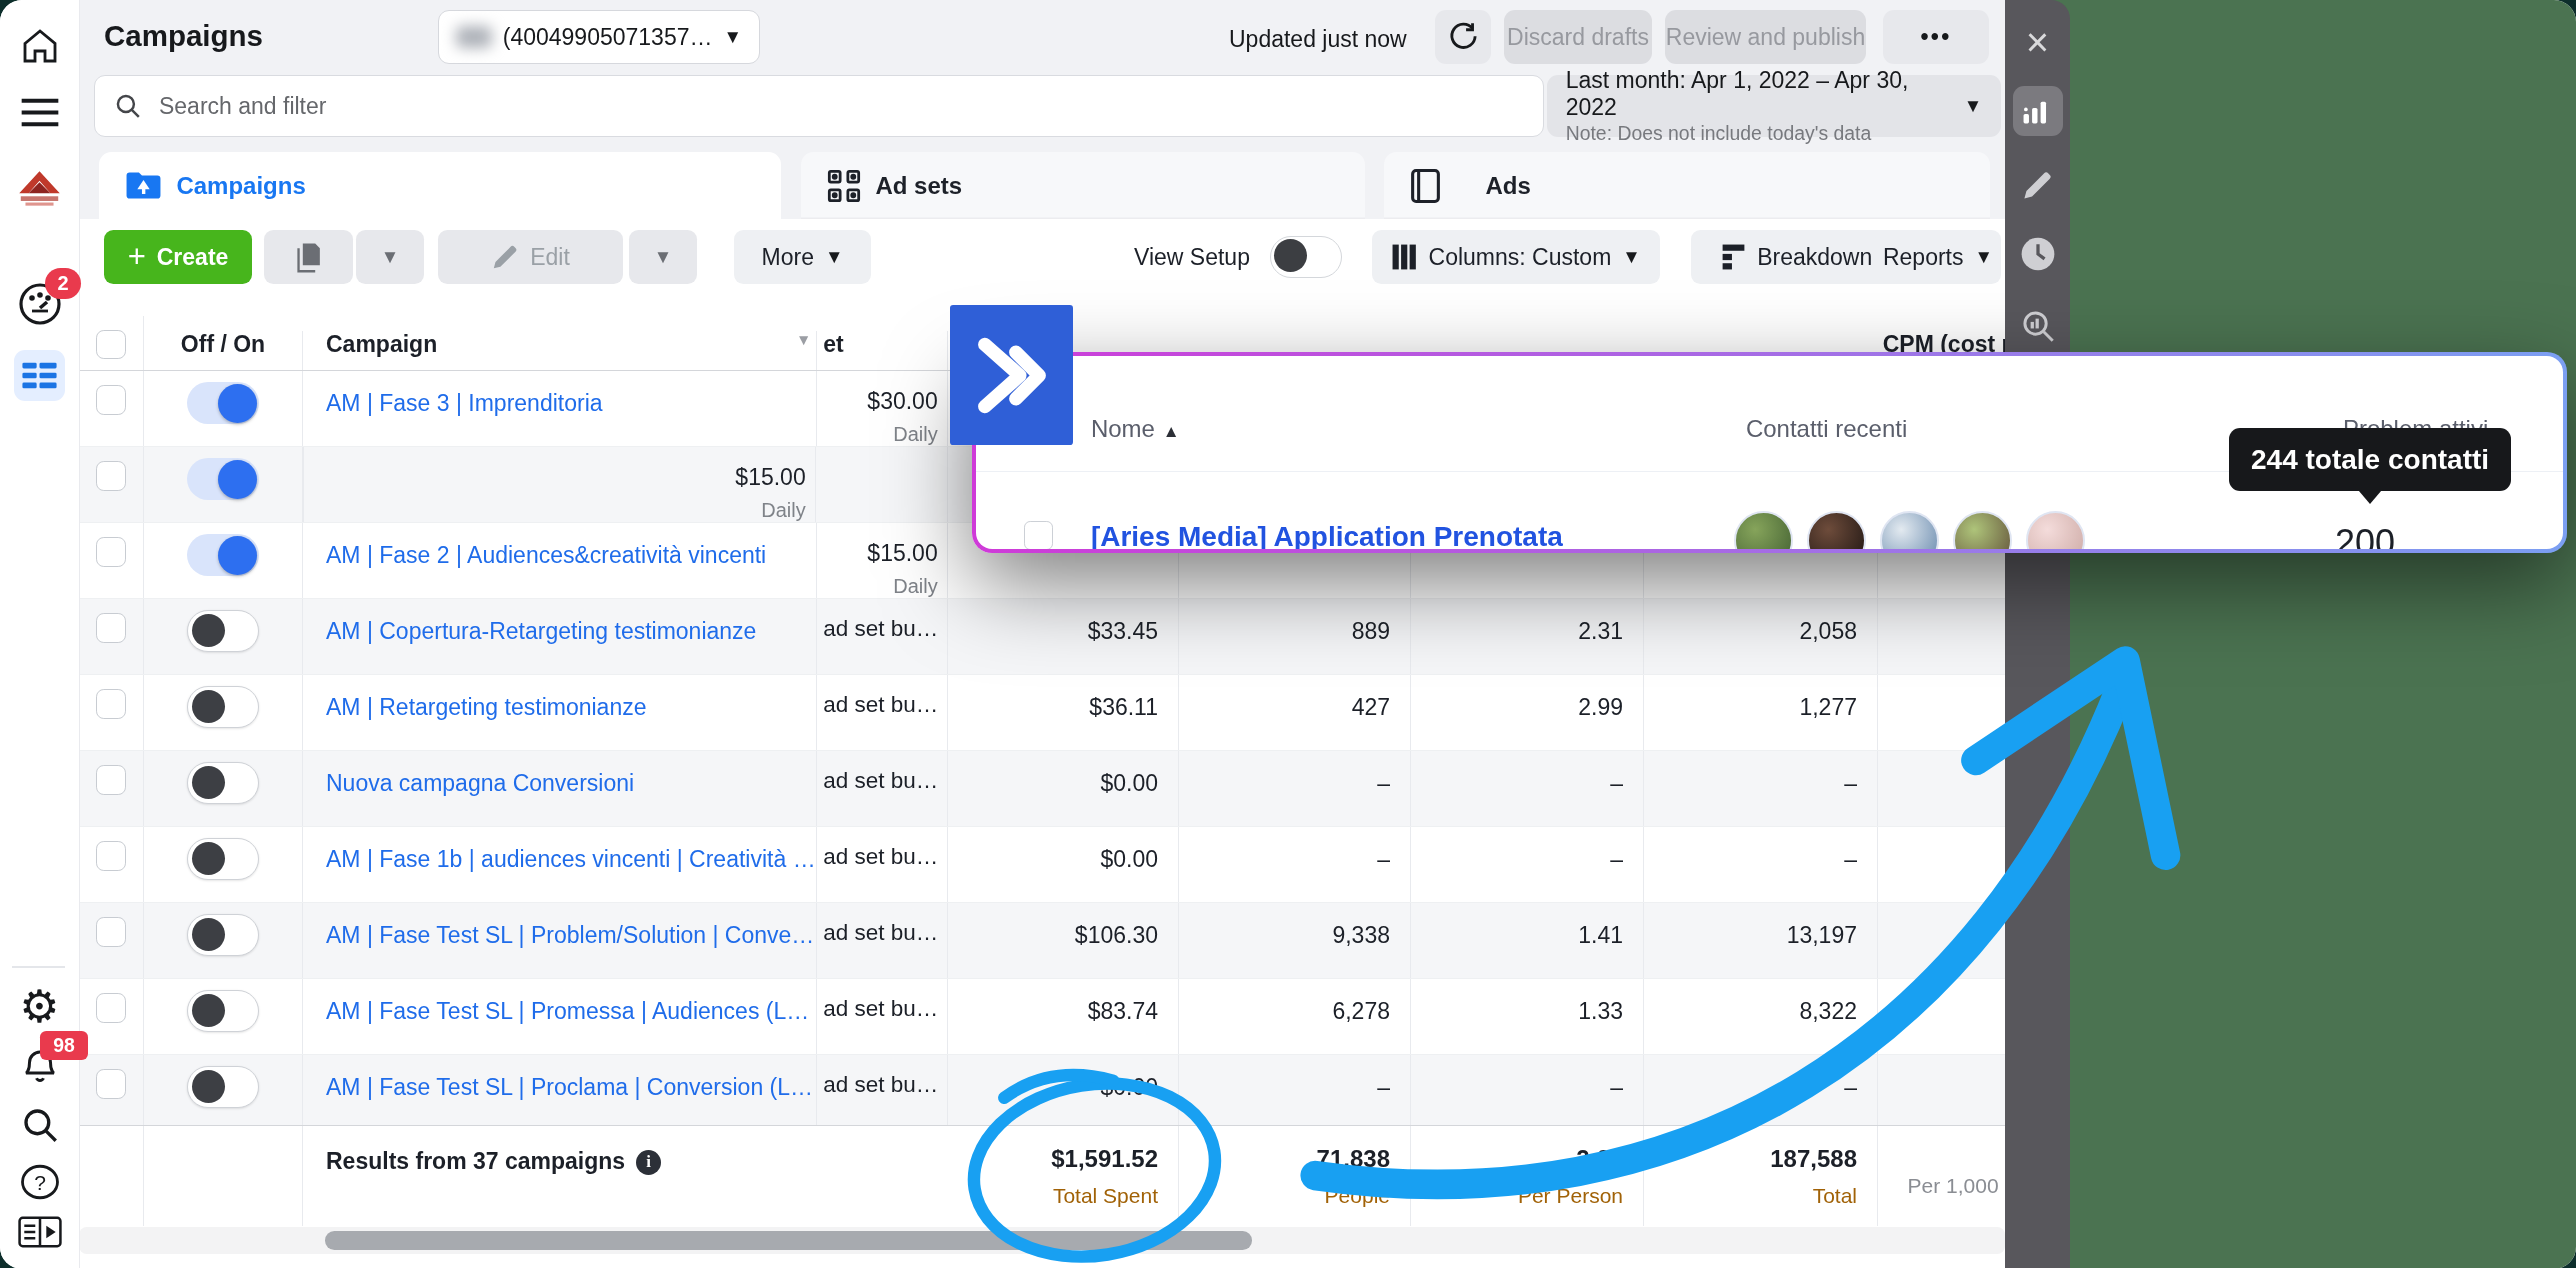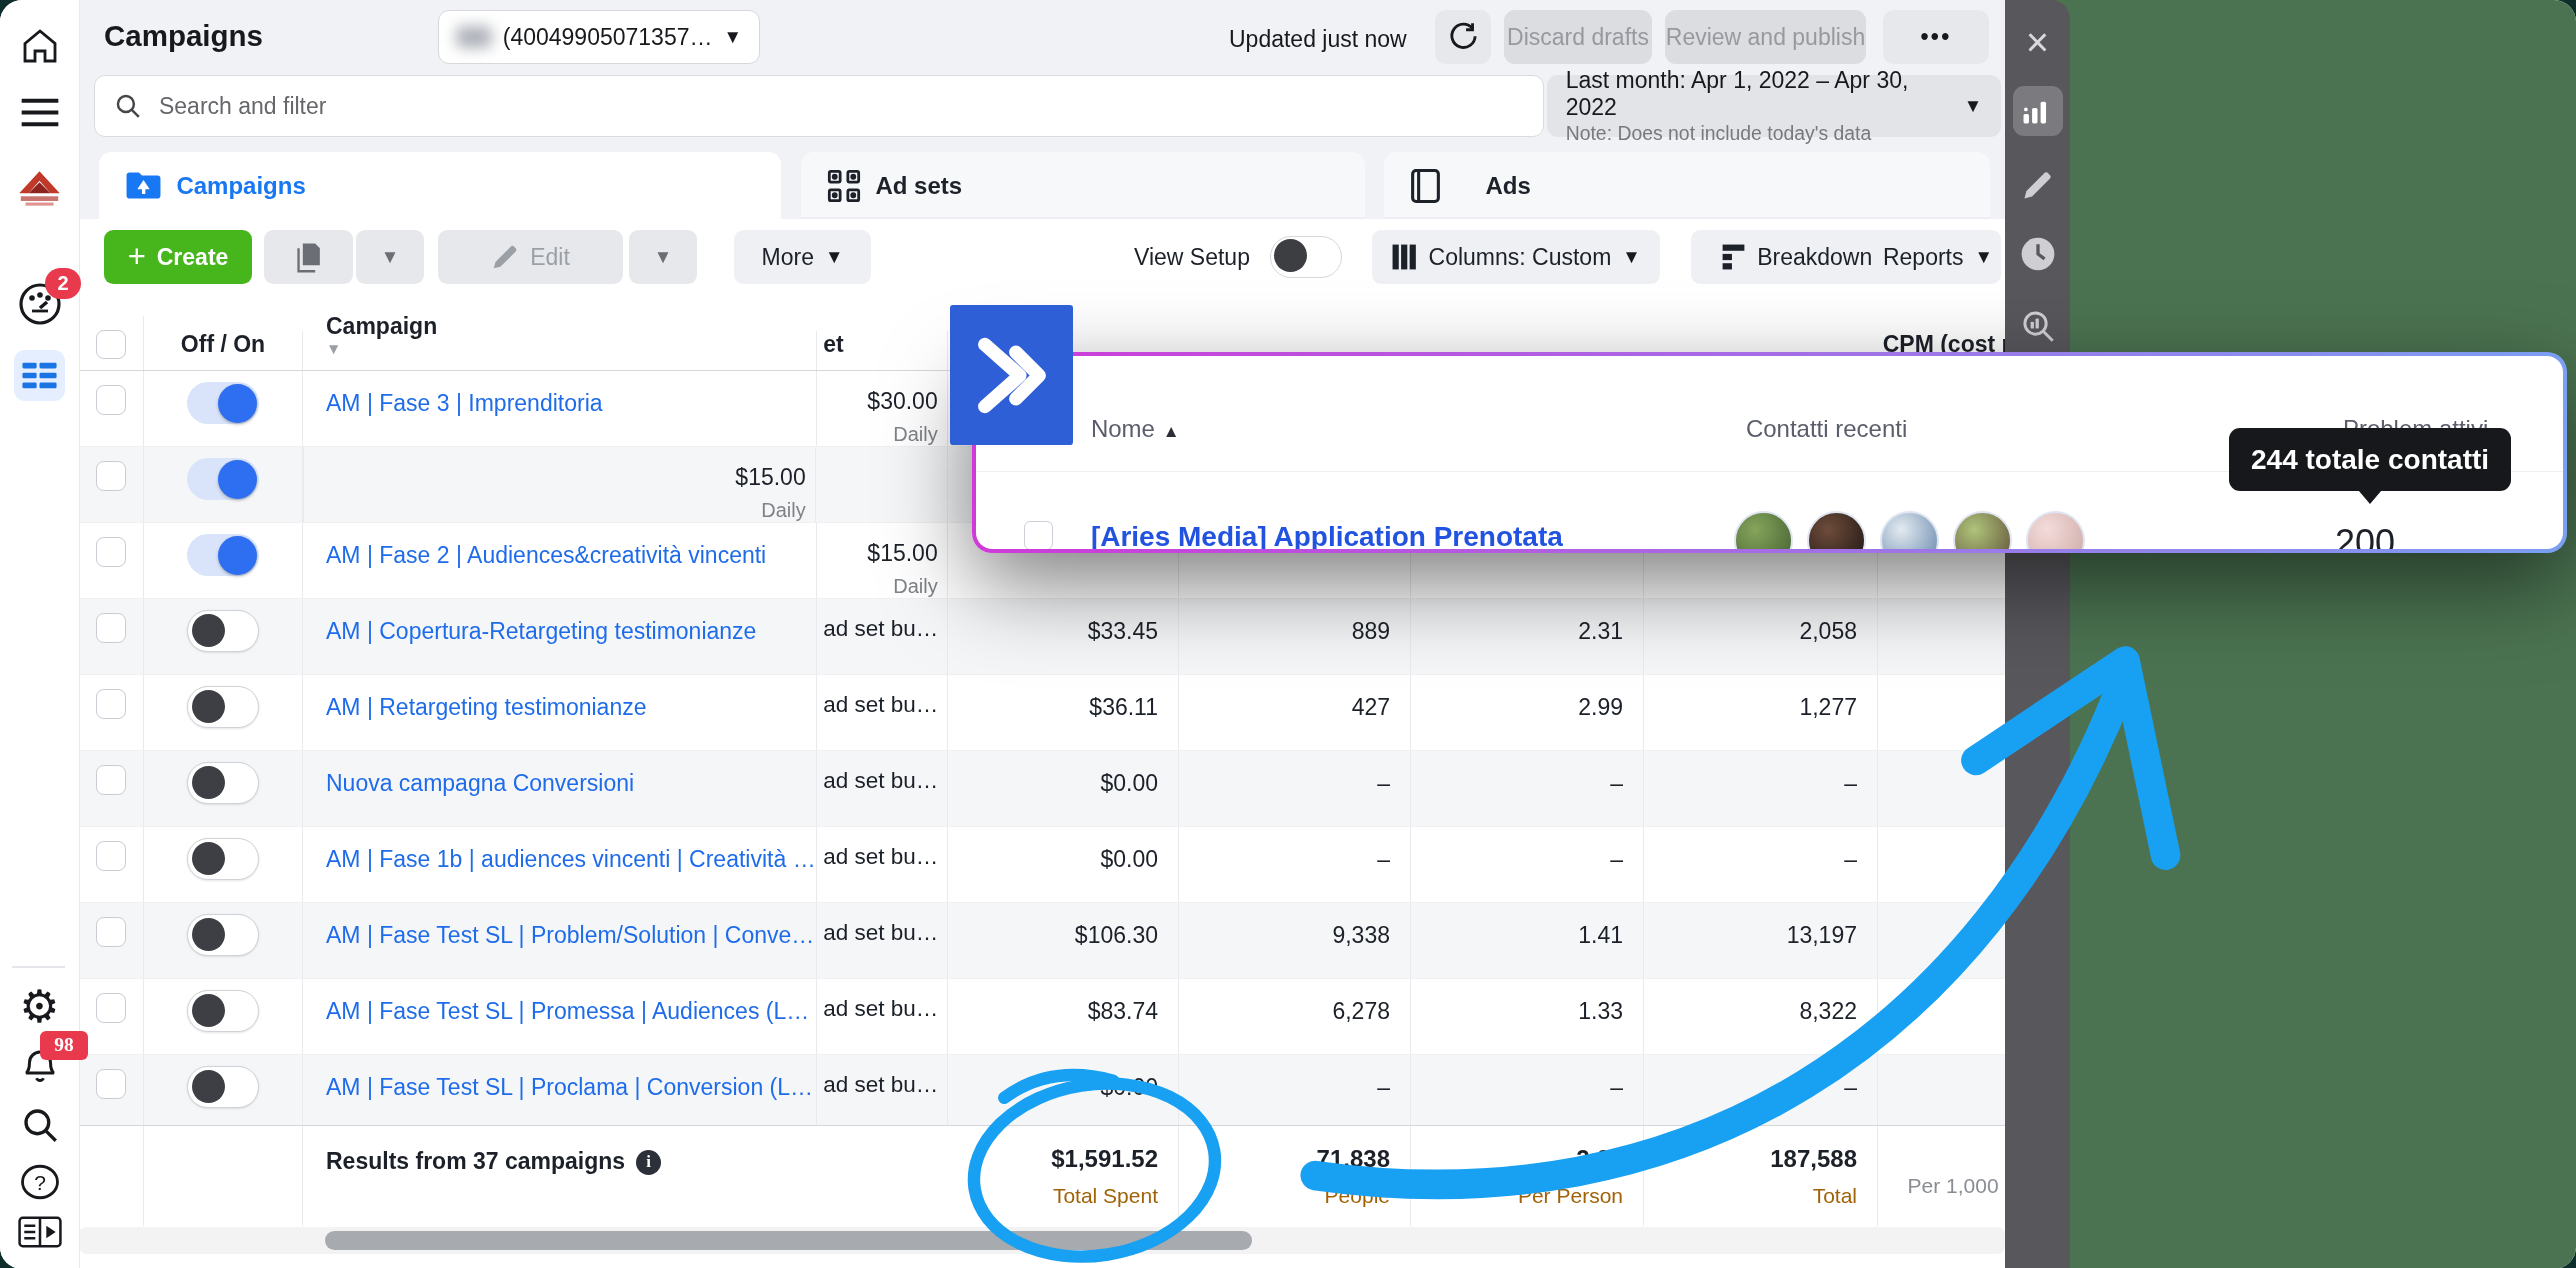--- a/index.html
+++ b/index.html
@@ -165,21 +165,21 @@
               <rect x="1" y="15" width="10" height="4" rx="1"></rect>
               <rect x="13" y="15" width="12" height="4" rx="1"></rect>
             </g>
           </svg>
       </span>
     </div>
     <div class="sb-divider"></div>
     <div class="sb-item" style="top:981px;height:51px;">
       <span style="font-size:45px;color:#17191c;line-height:1;">⚙</span>
     </div>
-    <div class="sb-item" style="top:1040px;height:51px;font-family:Liberation Serif, serif;">
+    <div class="sb-item" style="top:1040px;height:51px;">
       <svg width="42" height="42" viewBox="0 0 24 24" fill="none" stroke="#17191c" stroke-width="1.7">
           <path d="M6 10a6 6 0 0 1 12 0c0 5 2 6 2 6H4s2-1 2-6"></path>
           <path d="M10 19a2.2 2.2 0 0 0 4 0"></path>
         </svg>
       <span class="sb-badge" style="left:40px;top:-9.3px;width:48px;height:29.5px;font-size:19.4px;border-radius:6.2px;">98</span>
     </div>
     <div class="sb-item" style="top:1101px;height:48px;">
       <svg width="42" height="42" viewBox="0 0 24 24" fill="none" stroke="#17191c" stroke-width="1.9">
           <circle cx="10.5" cy="10.5" r="6.5"></circle>
           <line x1="15.5" y1="15.5" x2="21" y2="21"></line>
@@ -325,21 +325,21 @@
       <div class="tbtn" style="left:1796px;width:126px;background:#eef0f3;">
         <span>Reports</span>
           <span class="caret">▼</span>
       </div>
 
       <div class="tablehead">
         <div class="c bR cell-chk" style="padding-bottom:11px;align-items:flex-end;display:flex;">
             <span class="checkbox"></span>
           </div>
         <div class="c bR th" style="text-align:center;">Off / On</div>
-        <div class="c th" style="padding-left:23px;display:flex;justify-content:space-between;flex-direction:column;">
+        <div class="c th" style="padding-left:23px;display:flex;justify-content:space-between;">
           <span>Campaign</span>
           <span class="caret" style="color:#9b9ea4;font-size:15.5px;margin-right:4.7px;">▼</span>
         </div>
         <div class="c bR th" style="padding-left:6.2px;border-left:0.8px solid #e8eaee;">et</div>
         <div class="c bR"></div>
           <div class="c bR"></div>
           <div class="c bR"></div>
           <div class="c bR"></div>
         <div class="c th" style="padding-left:4.7px;white-space:nowrap;">CPM (cost p</div>
       </div>

